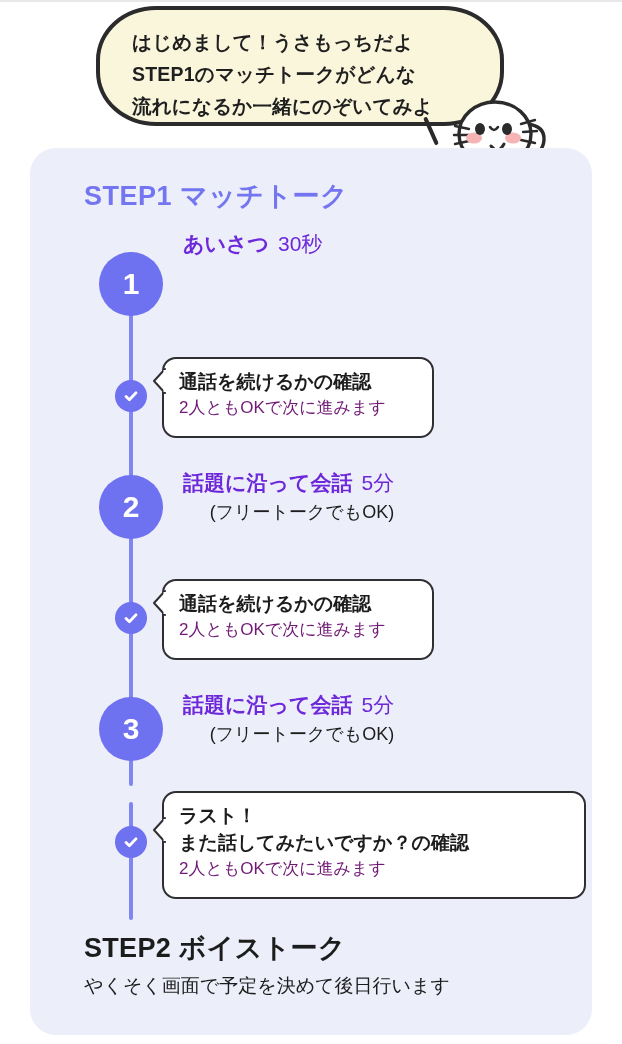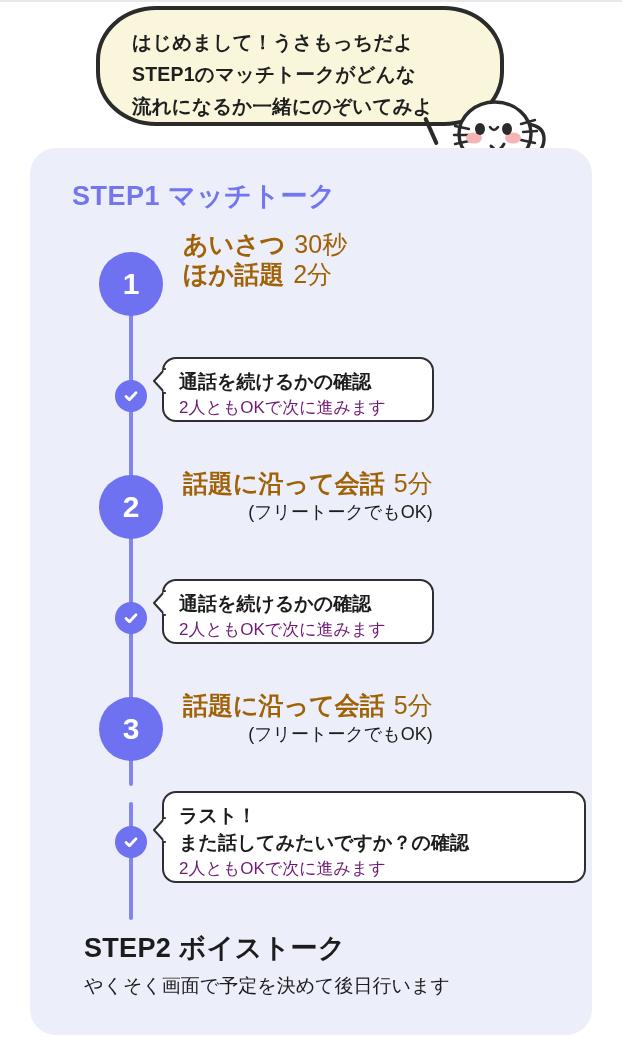--- a/index.html
+++ b/index.html
@@ -70,21 +70,21 @@
   .panel {
     position: absolute;
     left: 30px; top: 148px;
     width: 562px; height: 887px;
     background: #eceef9;
     border-radius: 26px;
   }
 
   .step1-title {
     position: absolute;
-    left: 42px; top: 30px;
+    left: 54px; top: 30px;
     font-size: 27px;
     font-weight: 700;
     color: #7376f0;
     letter-spacing: .5px;
   }
 
   
   .spine {
     position: absolute;
     left: 99px;
@@ -121,42 +121,42 @@
     justify-content: center;
   }
   .check svg { display: block; }
 
   
   .steptext {
     position: absolute;
     left: 153px;
   }
   .steptext .row {
-    font-size: 25px;
+    font-size: 21px;
     line-height: 30px;
-    color: #a16207;
+    color: #6d28d9;
     white-space: nowrap;
   }
   .steptext .lbl { font-weight: 700; }
   .steptext .val { font-weight: 400; margin-left: 9px; }
   .steptext .sub {
     font-size: 18px;
     font-weight: 400;
     line-height: 28px;
     color: #1c1c1c;
     text-align: right;
   }
 
   
   .card {
     position: absolute;
     background: #ffffff;
     border: 2px solid #2f2f33;
     border-radius: 14px;
-    padding: 9px 15px 0 15px;
+    padding: 9px 15px 16px 15px;
   }
   .card .ttl {
     font-size: 19px;
     font-weight: 700;
     color: #1c1c1c;
     line-height: 27px;
     white-space: pre-line;
   }
   .card .sub {
     font-size: 17px;
@@ -234,23 +234,20 @@
 
   <div class="spine" style="top:104px;height:262px;"></div>
   <div class="spine" style="top:382px;height:256px;"></div>
   <div class="spine" style="top:654px;height:118px;"></div>
 
   <div class="node" style="top:104px;">1</div>
   <div class="steptext" style="top:81px;">
     <div class="row">
       <span class="lbl">あいさつ</span><span class="val">30秒</span>
     </div>
-    <div class="row">
-      <span class="lbl">ほか話題</span><span class="val">2分</span>
-    </div>
   </div>
 
   <div class="check" style="top:232px;">
     <svg width="18" height="18" viewBox="0 0 18 18">
       <path d="M4 9.4 L7.4 12.8 L14 5.8" fill="none" stroke="#ffffff" stroke-width="2.8" stroke-linecap="round" stroke-linejoin="round"></path>
     </svg>
   </div>
   <div class="card" style="top:209px;left:132px;width:272px;">
     <div class="card-arrow">
       <svg width="14" height="26" viewBox="0 0 14 26">

